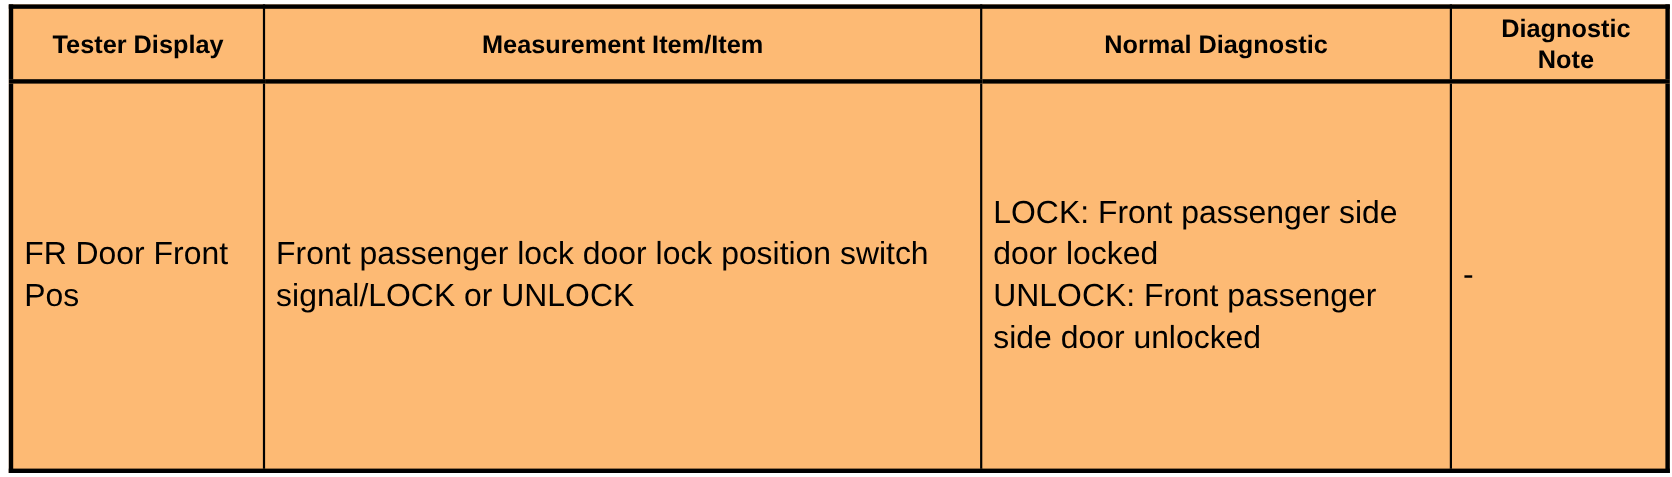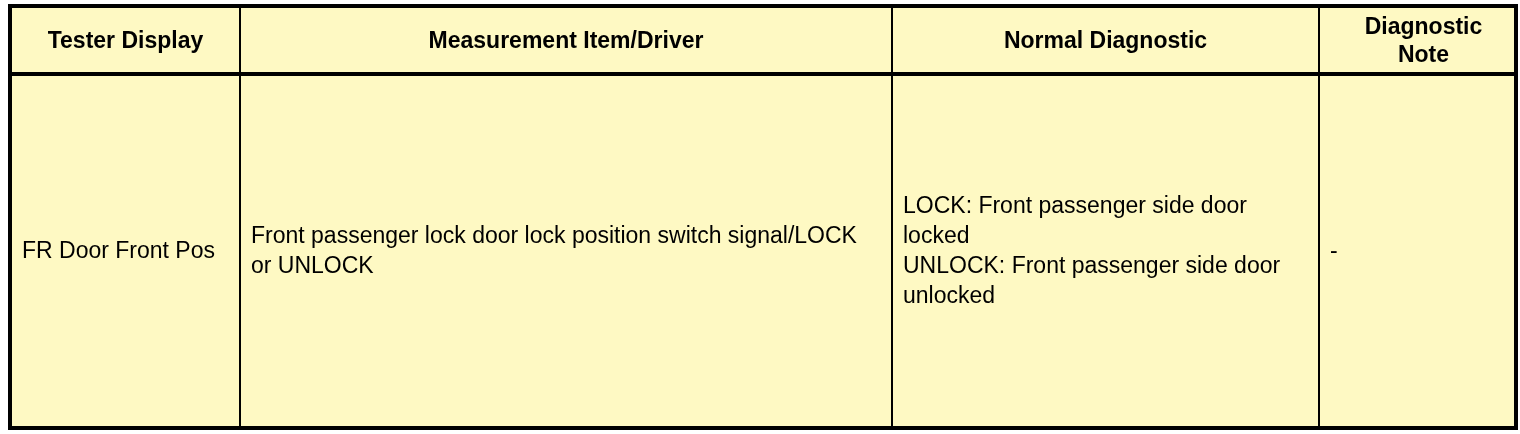--- a/index.html
+++ b/index.html
@@ -21,21 +21,21 @@
     box-sizing: border-box;
     padding: 4px 6px 4px 8px;
   }
 
   table.diag-table {
     border-collapse: collapse;
     table-layout: fixed;
     width: 1506px;
     height: 426px;
     border: 4px solid #000000;
-    background: #fef9c3;
+    background: #fdba74;
   }
 
   table.diag-table col.c1 { width: 230px; }
   table.diag-table col.c2 { width: 652px; }
   table.diag-table col.c3 { width: 427px; }
   table.diag-table col.c4 { width: 197px; }
 
   
   thead tr { height: 68px; }
   th {
@@ -48,21 +48,21 @@
     line-height: 1.22;
     padding: 2px 6px;
   }
   th:last-child { border-right: none; padding-left: 19px; }
 
   
   tbody td {
     border-right: 2px solid #000000;
     vertical-align: middle;
     font-weight: normal;
-    font-size: 23px;
+    font-size: 29px;
     line-height: 1.30;
     padding: 2px 8px 2px 10px;
     text-align: left;
   }
   tbody td:last-child { border-right: none; }
 
   tbody tr.thin-div td { border-bottom: 2px solid #000000; }
   tbody tr.thick-div td { border-bottom: 4px solid #000000; }
   tbody tr.last-row td { border-bottom: none; }
 
@@ -83,21 +83,21 @@
   <table class="diag-table">
     <colgroup>
       <col class="c1">
         <col class="c2">
         <col class="c3">
         <col class="c4">
     </colgroup>
     <thead>
       <tr>
         <th>Tester Display</th>
-        <th>Measurement Item/Driver</th>
+        <th>Measurement Item/Item</th>
         <th>Normal Diagnostic</th>
         <th>
           <span>Diagnostic</span><br>
           <span>Note</span>
         </th>
       </tr>
     </thead>
     <tbody>
 
       <tr class="r1 thin-div">

